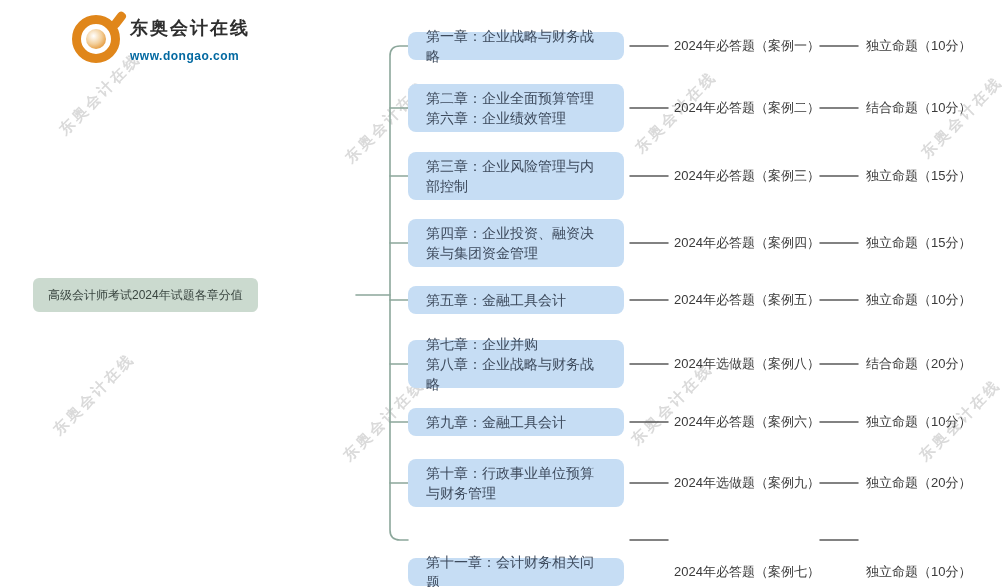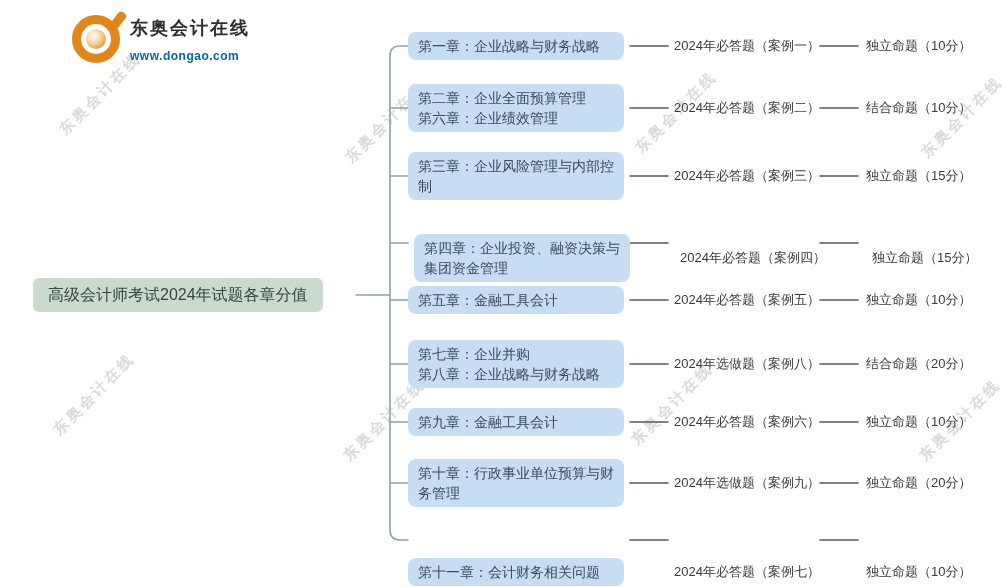--- a/index.html
+++ b/index.html
@@ -23,26 +23,26 @@
   .logo-text{margin-left:10px;}
   .logo-title{font-size:18px;font-weight:bold;color:#2e2e2e;letter-spacing:2px;}
   .logo-url{font-size:12px;font-weight:bold;color:#0369a1;margin-top:9px;letter-spacing:0.5px;}
 
   
   #connectors{position:absolute;left:0;top:0;z-index:1;}
 
   
   .root-node{position:absolute;left:33px;top:278px;height:34px;line-height:34px;
       padding:0 15px;background:var(--root-bg);border-radius:6px;
-      font-size:16px;color:var(--root-text);z-index:2;white-space:nowrap;}
+      font-size:12px;color:var(--root-text);z-index:2;white-space:nowrap;}
 
   
   .row{position:absolute;left:408px;right:0;z-index:2;}
   .chapter-box{position:absolute;left:0;top:0;bottom:0;width:216px;box-sizing:border-box;
-      background:var(--box-bg);border-radius:8px;padding:4px 10px;
+      background:var(--box-bg);border-radius:8px;padding:4px 18px;
       display:flex;flex-direction:column;justify-content:center;}
   .chapter-line{font-size:14px;line-height:20px;color:var(--box-text);word-break:break-all;}
   .exam,.score{position:absolute;top:50%;transform:translateY(-50%);
       font-size:13px;color:var(--label-text);white-space:nowrap;text-align:right;}
   .exam{left:266px;}
   .score{left:458px;}
 </style>
 </head>
 <body>
 
@@ -119,21 +119,21 @@
     <span class="exam">2024年必答题（案例二）</span>
     <span class="score">结合命题（10分）</span>
   </div>
       <div class="row" style="top: 152px; height: 48px;">
     <div class="chapter-box">
           <div class="chapter-line">第三章：企业风险管理与内部控制</div>
         </div>
     <span class="exam">2024年必答题（案例三）</span>
     <span class="score">独立命题（15分）</span>
   </div>
-      <div class="row" style="top: 234px; height: 48px; margin-left: 6px;">
+      <div class="row" style="top: 219px; height: 48px;">
     <div class="chapter-box">
           <div class="chapter-line">第四章：企业投资、融资决策与集团资金管理</div>
         </div>
     <span class="exam">2024年必答题（案例四）</span>
     <span class="score">独立命题（15分）</span>
   </div>
       <div class="row" style="top: 286px; height: 28px;">
     <div class="chapter-box">
           <div class="chapter-line">第五章：金融工具会计</div>
         </div>

